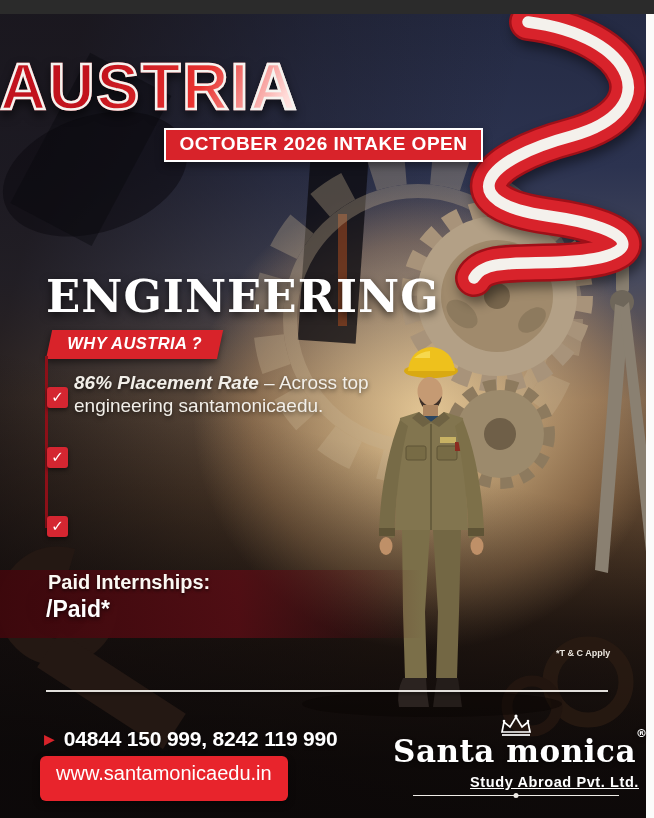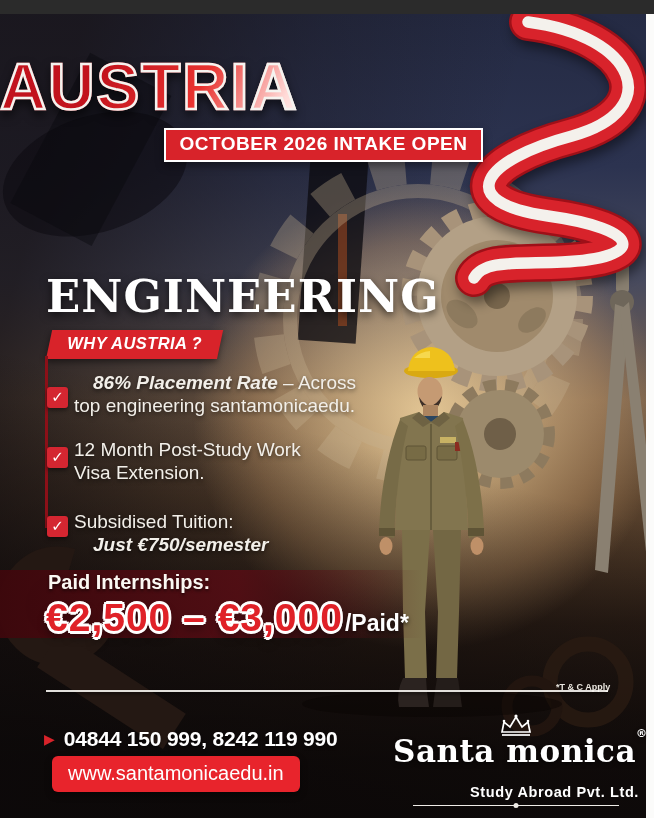--- a/index.html
+++ b/index.html
@@ -38,54 +38,54 @@
     transform-origin:left bottom;padding:5px 18px 6px;box-shadow:0 3px 6px rgba(0,0,0,.45);}
   .why-banner span{display:inline-block;transform:skewX(12deg);
     font:italic 900 16.5px/1 "Liberation Sans",sans-serif;color:#fff;letter-spacing:.4px;}
   .connector{left:45px;top:342px;width:2.5px;height:172px;background:#8c1018;}
 
   .bullet-text{color:#f2efe9;font:400 19px/1.22 "Liberation Sans",sans-serif;
     text-shadow:0 2px 4px rgba(0,0,0,.55);}
   .bt1{left:74px;top:357px;width:312px;}
   .bt2{left:74px;top:424px;width:262px;}
   .bt3{left:74px;top:496px;width:300px;}
-  .bold-ital{font-weight:700;font-style:italic;margin-left:19px;}
+  .bold-ital{font-weight:700;font-style:italic;}
   .checkbox{width:21px;height:21px;background:#d42631;border-radius:3px;
     box-shadow:0 2px 4px rgba(0,0,0,.5);color:#fff;font:700 15px/21px "DejaVu Sans",sans-serif;
     text-align:center;}
   .cb1{left:47px;top:373px;} .cb2{left:47px;top:433px;} .cb3{left:47px;top:502px;}
 
   .intern-band{left:0;top:556px;width:432px;height:68px;z-index:5;
     background:linear-gradient(90deg,rgba(62,7,12,.94) 0%,rgba(86,13,20,.88) 55%,rgba(86,13,20,0) 98%);}
   .intern-label{left:48px;top:556px;color:#fbf8f3;font:600 20px/1.2 "Liberation Sans",sans-serif;
     text-shadow:0 2px 3px rgba(0,0,0,.5);}
   .amount-row{left:46px;top:584px;display:flex;align-items:baseline;gap:2px;}
   .amount{font:900 39px/1 "Liberation Sans",sans-serif;color:#e02128;letter-spacing:1px;
     text-shadow:-2px -2px 0 #fff,2px -2px 0 #fff,-2px 2px 0 #fff,2px 2px 0 #fff,
       0 -2.6px 0 #fff,0 2.6px 0 #fff,-2.6px 0 0 #fff,2.6px 0 0 #fff,0 6px 8px rgba(0,0,0,.55);}
   .per-month{font:700 23px/1 "Liberation Sans",sans-serif;color:#fff;
     text-shadow:0 2px 4px rgba(0,0,0,.6);}
 
-  .tnc{left:556px;top:669px;font:600 9px/1 "Liberation Sans",sans-serif;color:#eae6df;text-align:center;}
+  .tnc{left:556px;top:635px;font:600 9px/1 "Liberation Sans",sans-serif;color:#eae6df;text-align:center;}
   .rule-line{left:46px;top:676px;width:562px;height:1.8px;background:rgba(248,246,242,.9);
     box-shadow:0 2px 3px rgba(0,0,0,.5);}
 
   .phone-row{left:44px;top:714px;display:flex;align-items:center;gap:9px;}
   .phone-arrow{color:#d8232a;font-size:14px;line-height:1;}
   .phone-text{color:#fff;font:800 21px/1 "Liberation Sans",sans-serif;letter-spacing:-.2px;
     text-shadow:0 2px 3px rgba(0,0,0,.5);}
-  .website-pill{left:52px;top:742px;background:#e8242c;border-radius:6px;padding:5px 16px 7px;
+  .website-pill{left:40px;top:742px;background:#e8242c;border-radius:6px;padding:5px 16px 16px;
     color:#fff;font:500 20px/1.2 "Liberation Sans",sans-serif;box-shadow:0 3px 7px rgba(0,0,0,.4);}
 
   .logo{left:393px;top:700px;width:246px;text-align:right;color:#fff;}
   .logo-crown{display:block;margin:0 auto -2px;}
   .logo-name{font:700 31px/1 "DejaVu Serif",serif;letter-spacing:.5px;white-space:nowrap;
     text-shadow:0 2px 4px rgba(0,0,0,.6);}
   .logo-reg{font:700 11px/1 "DejaVu Sans",sans-serif;vertical-align:top;position:relative;top:-8px;}
-  .logo-sub{margin-top:18px;font:700 14.5px/1 "Liberation Sans",sans-serif;letter-spacing:.6px;}
+  .logo-sub{margin-top:8px;font:700 14.5px/1 "Liberation Sans",sans-serif;letter-spacing:.6px;text-decoration:underline;}
   .logo-rule{position:relative;margin:5px auto 0;width:206px;height:1.5px;background:#efece7;}
   .logo-rule .dot{position:absolute;left:50%;top:-1.6px;width:5px;height:5px;border-radius:50%;
     background:#efece7;transform:translateX(-50%);}
 </style>
 </head>
 <body>
 
 <div class="stage">
   <div class="chrome-bar"></div>
 
@@ -181,32 +181,26 @@
 
     <div class="ov why-banner">
       <span>WHY AUSTRIA ?</span>
     </div>
     <div class="ov connector"></div>
 
     <div class="ov checkbox cb1">✓</div>
     <div class="ov bullet-text bt1"><span class="bold-ital">86% Placement Rate</span><span> – Across top engineering santamonicaedu.</span></div>
 
     <div class="ov checkbox cb2">✓</div>
-    <div class="ov bullet-text bt2">12 Month Post-Study Work Visa Extension.</div>
 
     <div class="ov checkbox cb3">✓</div>
-    <div class="ov bullet-text bt3">
-      <div>Subsidised Tuition:</div>
-      <div class="bold-ital">Just €750/semester</div>
-    </div>
 
     <div class="ov intern-band"></div>
     <div class="ov intern-label">Paid Internships:</div>
     <div class="ov amount-row">
-      <span class="amount">€2,500 – €3,000</span>
       <span class="per-month">/Paid*</span>
     </div>
 
     <div class="ov tnc">*T &amp; C Apply</div>
     <div class="ov rule-line"></div>
 
     <div class="ov phone-row">
       <span class="phone-arrow">▶</span>
       <span class="phone-text">04844 150 999, 8242 119 990</span>
     </div>

